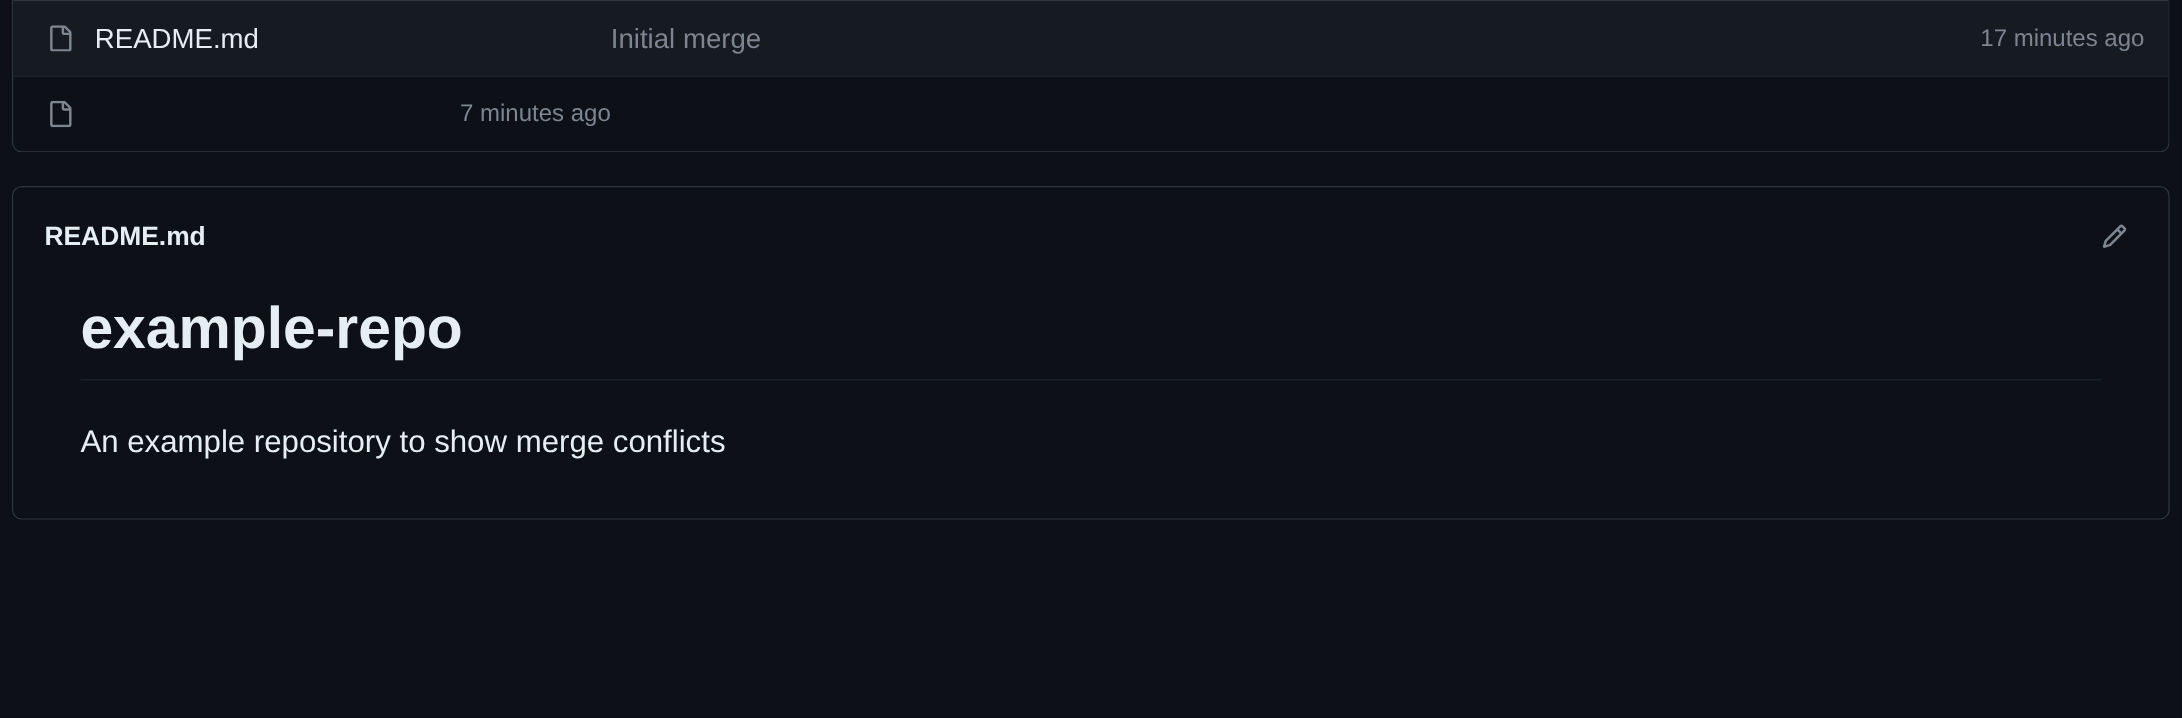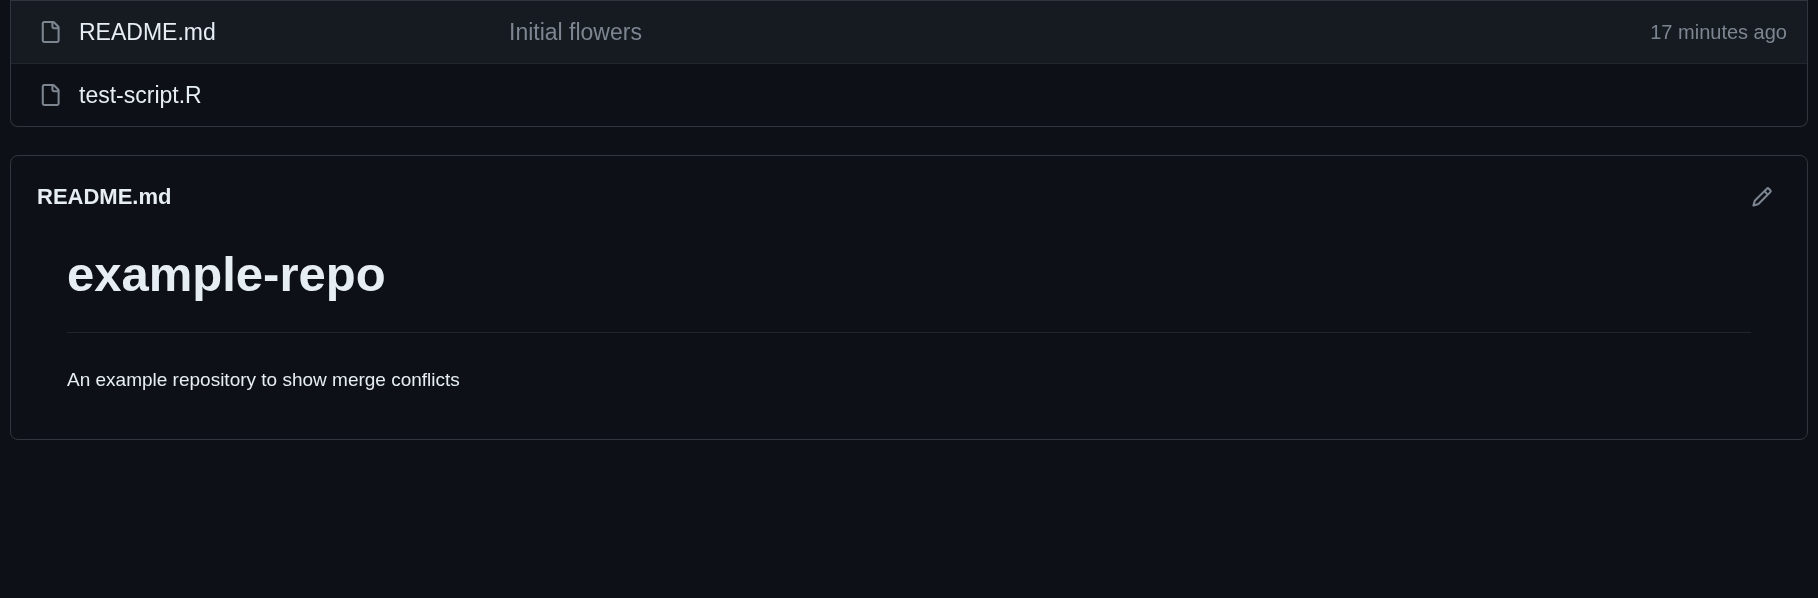--- a/index.html
+++ b/index.html
@@ -108,54 +108,54 @@
     }
 
     .readme-body {
       padding: 20px 56px 48px 56px;
     }
 
     .readme-heading {
       font-size: 49px;
       font-weight: 600;
       color: #e6edf3;
-      padding-bottom: 30px;
+      padding-bottom: 14px;
       border-bottom: 1px solid #21262d;
       margin-bottom: 36px;
     }
 
     .readme-description {
-      font-size: 19px;
+      font-size: 26px;
       color: #e6edf3;
       font-weight: 400;
     }
   </style>
 </head>
 <body>
 
 <div class="file-list">
 
   <div class="file-row hovered">
     <div class="file-icon-cell">
       <svg class="file-icon" viewBox="0 0 16 16">
         <path d="M2 1.75C2 .784 2.784 0 3.75 0h6.586c.464 0 .909.184 1.237.513l2.914 2.914c.329.328.513.773.513 1.237v9.586A1.75 1.75 0 0 1 13.25 16h-9.5A1.75 1.75 0 0 1 2 14.25Zm1.75-.25a.25.25 0 0 0-.25.25v12.5c0 .138.112.25.25.25h9.5a.25.25 0 0 0 .25-.25V6h-2.75A1.75 1.75 0 0 1 9 4.25V1.5Zm6.75.062V4.25c0 .138.112.25.25.25h2.688l-.011-.013-2.914-2.914-.013-.011Z"></path>
       </svg>
     </div>
     <a class="file-name">README.md</a>
-    <a class="commit-message">Initial flowers</a>
+    <a class="commit-message">Initial merge</a>
     <span class="file-age">17 minutes ago</span>
   </div>
 
   <div class="file-row">
     <div class="file-icon-cell">
       <svg class="file-icon" viewBox="0 0 16 16">
         <path d="M2 1.75C2 .784 2.784 0 3.75 0h6.586c.464 0 .909.184 1.237.513l2.914 2.914c.329.328.513.773.513 1.237v9.586A1.75 1.75 0 0 1 13.25 16h-9.5A1.75 1.75 0 0 1 2 14.25Zm1.75-.25a.25.25 0 0 0-.25.25v12.5c0 .138.112.25.25.25h9.5a.25.25 0 0 0 .25-.25V6h-2.75A1.75 1.75 0 0 1 9 4.25V1.5Zm6.75.062V4.25c0 .138.112.25.25.25h2.688l-.011-.013-2.914-2.914-.013-.011Z"></path>
       </svg>
     </div>
-    <a class="file-name">test-script.R</a>
+    <span class="file-age">7 minutes ago</span>
   </div>
 
 </div>
 
 <div class="readme-panel">
   <div class="readme-header">
     <span class="readme-filename">README.md</span>
     <button class="edit-button">
       <svg class="pencil-icon" viewBox="0 0 16 16">
         <path d="M11.013 1.427a1.75 1.75 0 0 1 2.474 0l1.086 1.086a1.75 1.75 0 0 1 0 2.474l-8.61 8.61c-.21.21-.47.364-.756.445l-3.251.93a.75.75 0 0 1-.927-.928l.929-3.25c.081-.286.235-.547.445-.758l8.61-8.61Zm.176 4.823L9.75 4.81l-6.286 6.287a.253.253 0 0 0-.064.108l-.558 1.953 1.953-.558a.253.253 0 0 0 .108-.064Zm1.238-3.763a.25.25 0 0 0-.354 0L10.811 3.75l1.439 1.44 1.263-1.263a.25.25 0 0 0 0-.354Z"></path>

